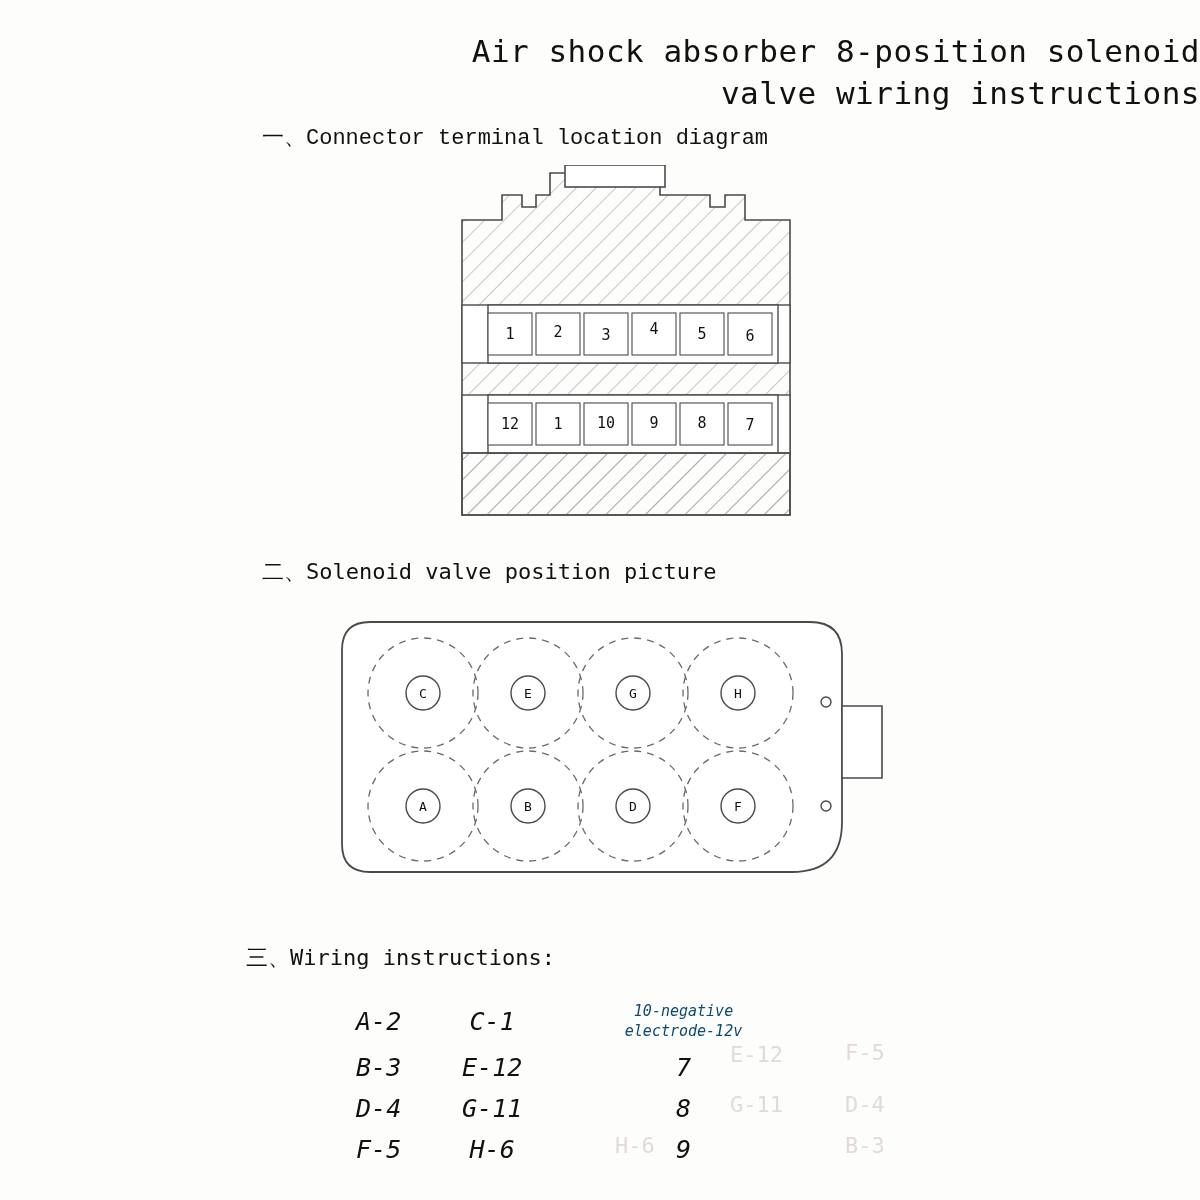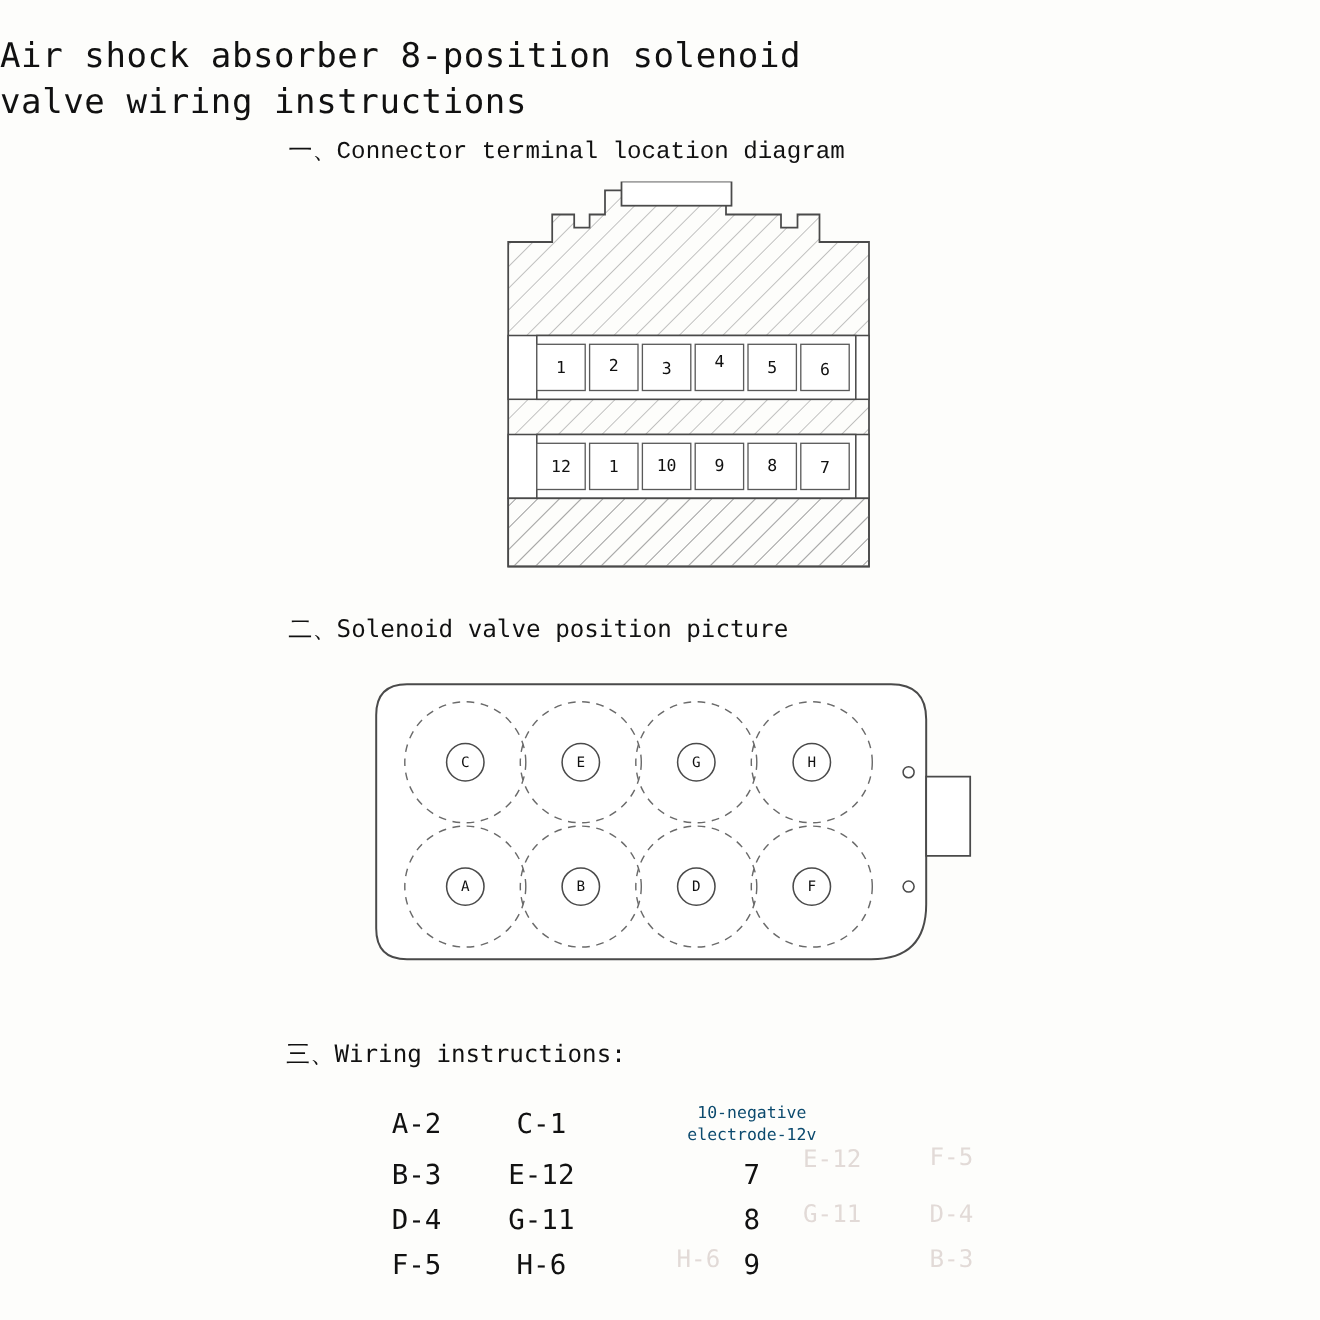--- a/index.html
+++ b/index.html
@@ -11,42 +11,42 @@
     height: 1200px;
     background: #fdfdfb;
     font-family: "DejaVu Sans Mono", monospace;
     color: #1a1a1a;
     position: relative;
     overflow: hidden;
   }
 
   
   #title-block {
-    text-align: left;
+    text-align: right;
     padding-top: 30px;
   }
   #title-line1, #title-line2 {
     font-family: "DejaVu Sans Mono", monospace;
     font-size: 31px;
     letter-spacing: 0.5px;
     line-height: 42px;
     color: #111;
   }
 
   
   .section-heading {
     font-family: "DejaVu Sans Mono", monospace;
     font-size: 22px;
     color: #111;
     position: absolute;
     white-space: nowrap;
   }
   #heading-1 { left: 262px; top: 122px; font-family: Liberation Mono, monospace; }
   #heading-2 { left: 262px; top: 557px; }
-  #heading-3 { left: 260px; top: 943px; }
+  #heading-3 { left: 246px; top: 943px; }
 
   
   #connector-diagram {
     position: absolute;
     left: 440px;
     top: 165px;
     width: 380px;
     height: 370px;
   }
   #connector-diagram svg { display: block; }
@@ -90,20 +90,21 @@
     width: 100%;
   }
   #wiring-table td {
     font-family: "DejaVu Sans Mono", monospace;
     font-size: 25px;
     color: #111;
     text-align: center;
     padding: 6px 0 6px 0;
     vertical-align: middle;
     white-space: nowrap;
+    font-style: italic;
   }
   #wiring-table td.col-c {
     font-size: 22px;
   }
   .neg-note {
     font-family: "DejaVu Sans Mono", monospace;
     font-size: 15px;
     line-height: 20px;
     color: #0c4a6e;
     text-align: center;

